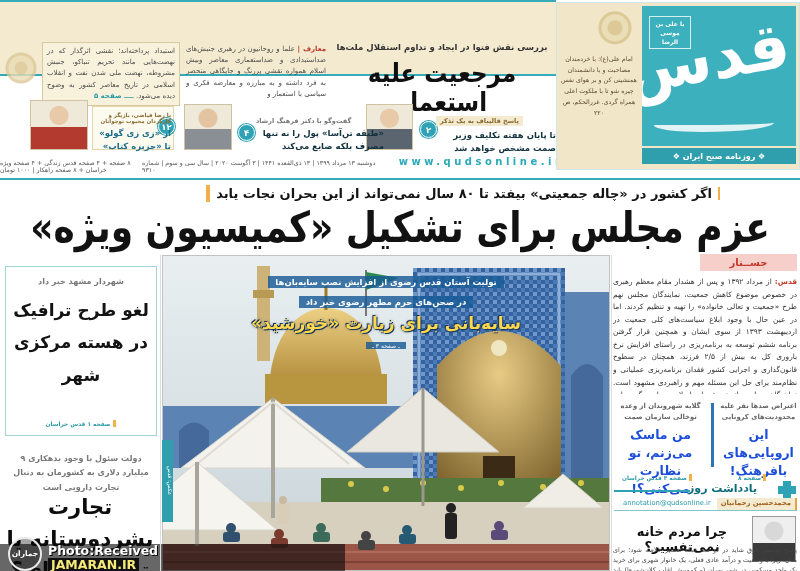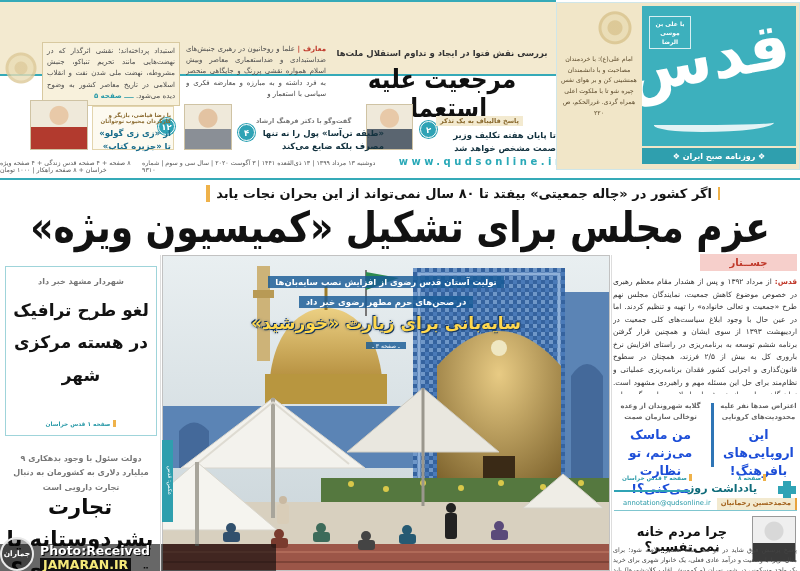--- a/index.html
+++ b/index.html
@@ -9,21 +9,21 @@
     font-family:"DejaVu Sans","Liberation Sans",sans-serif;
     direction:rtl; color:#222;
   }
   .abs { position:absolute; }
 
   
   #strip1 { left:0; top:36; width:556px; height:76px; background:#f3ead0;
             border-top:2px solid #35aab8; border-bottom:2px solid #35aab8; }
   #strip1-ornament { left:4px; top:52px; width:34px; height:40px;
       background:radial-gradient(circle at 50% 40%, #dcc897 0 6px, #e9dcb4 7px 12px, #dcc897 13px 15px, transparent 16px); opacity:.8;}
-  #topstory-head { left:332px; top:48px; width:220px; height:64px; text-align:center; }
+  #topstory-head { left:332px; top:42px; width:220px; height:64px; text-align:center; }
   #topstory-kicker { font-size:8.5px; font-weight:bold; color:#333; }
   #topstory-title { font-size:23px; font-weight:bold; color:#101010; margin-top:6px;
                     transform:scaleY(1.12); transform-origin:top center; }
   #topstory-colA { left:186px; top:44px; width:140px; height:60px; font-size:7px; line-height:1.6;
                    color:#4a4a4a; text-align:justify; text-align-last:right; overflow:hidden; }
   #topstory-colA .tag { color:#c0392b; font-weight:bold; }
   #topstory-colB { left:42px; top:42px; width:138px; height:64px; background:#f8f1dc;
                    border:1px solid #d8c9a0; padding:3px 4px; font-size:7px; line-height:1.6;
                    color:#4a4a4a; text-align:justify; text-align-last:right; overflow:hidden; }
   #topstory-colB .pref { color:#2a9aa8; font-weight:bold; }
@@ -151,22 +151,22 @@
   .ph-kick { display:inline-block; background:rgba(23,90,150,.82); color:#fff; font-size:8.5px;
              font-weight:bold; padding:1px 7px; margin-bottom:2px; }
   #ph-title { margin-top:3px; font-size:17px; font-weight:bold; color:#ffd84d;
               text-shadow:1px 1px 0 #17365e, -1px -1px 0 #17365e, 0 0 3px #17365e; }
   #ph-ref { display:inline-block; margin-top:2px; background:rgba(23,90,150,.82); color:#fff;
             font-size:6px; padding:0 6px; }
   #ph-credit { left:162px; top:440px; width:11px; height:82px; background:#2f9fae; color:#fff;
                font-size:5.5px; writing-mode:vertical-rl; text-align:center; letter-spacing:1px; }
 
   
-  #wm { left:0; top:544px; width:276px; height:27px; background:rgba(10,10,10,.62);
-        display:flex; align-items:center; gap:6px; direction:ltr; padding-left:0; }
+  #wm { left:0; top:544px; width:345px; height:27px; background:rgba(10,10,10,.62);
+        display:flex; align-items:center; gap:6px; direction:ltr; padding-left:8px; }
   #wm-logo { width:34px; height:34px; margin-top:-8px; border-radius:50%; border:2px solid #e9e9e9;
              background:rgba(0,0,0,.35); color:#fff; font-size:7.5px; display:flex; align-items:center;
              justify-content:center; font-weight:bold; }
   #wm-lines { display:flex; flex-direction:column; line-height:1.05; }
   #wm-l1 { color:#fff; font-size:12.5px; font-weight:bold; text-shadow:1px 1px 0 #000; }
   #wm-l2 { color:#f5e97a; font-size:12.5px; font-weight:bold; background:#111; padding:0 3px;
            align-self:flex-start; }
 
   .vrule { width:1px; background:#ddd; top:255px; height:316px; }
 </style>

